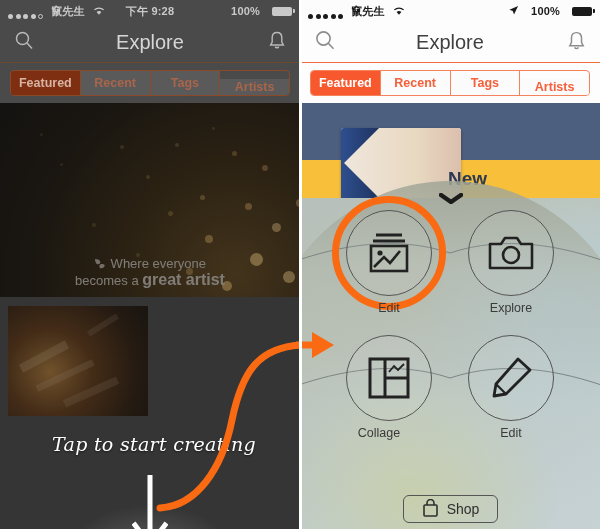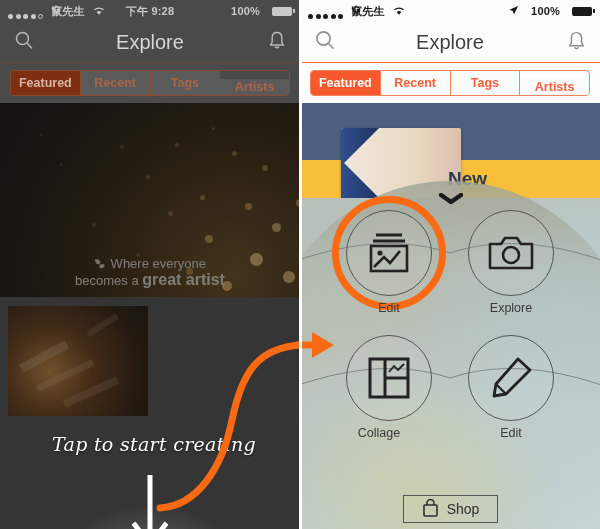--- a/index.html
+++ b/index.html
@@ -118,21 +118,21 @@
   .spokes { position:absolute; left:0; top:0; width:300px; height:429px; }
 
   .node { position:absolute; width:86px; height:86px; border-radius:50%;
           border:1px solid #555; display:flex; align-items:center; justify-content:center;
           background:rgba(255,255,255,.06); }
   .node-lbl { position:absolute; width:120px; text-align:center; font-size:12.5px; color:#3a3a3a; }
   .ring { position:absolute; width:114px; height:114px; border-radius:50%;
           border:7px solid #f96a12; }
 
   .shop { position:absolute; left:103px; top:392px; width:95px; height:28px;
-          border:1px solid #555; border-radius:0; display:flex; align-items:center;
+          border:1px solid #555; border-radius:6px; display:flex; align-items:center;
           justify-content:center; gap:8px; font-size:14px; color:#2f2f2f; }
 
   
   .connector { position:absolute; left:0; top:0; width:600px; height:529px; z-index:35; pointer-events:none; }
 </style>
 </head>
 <body>
 
 <div class="stage">
 

